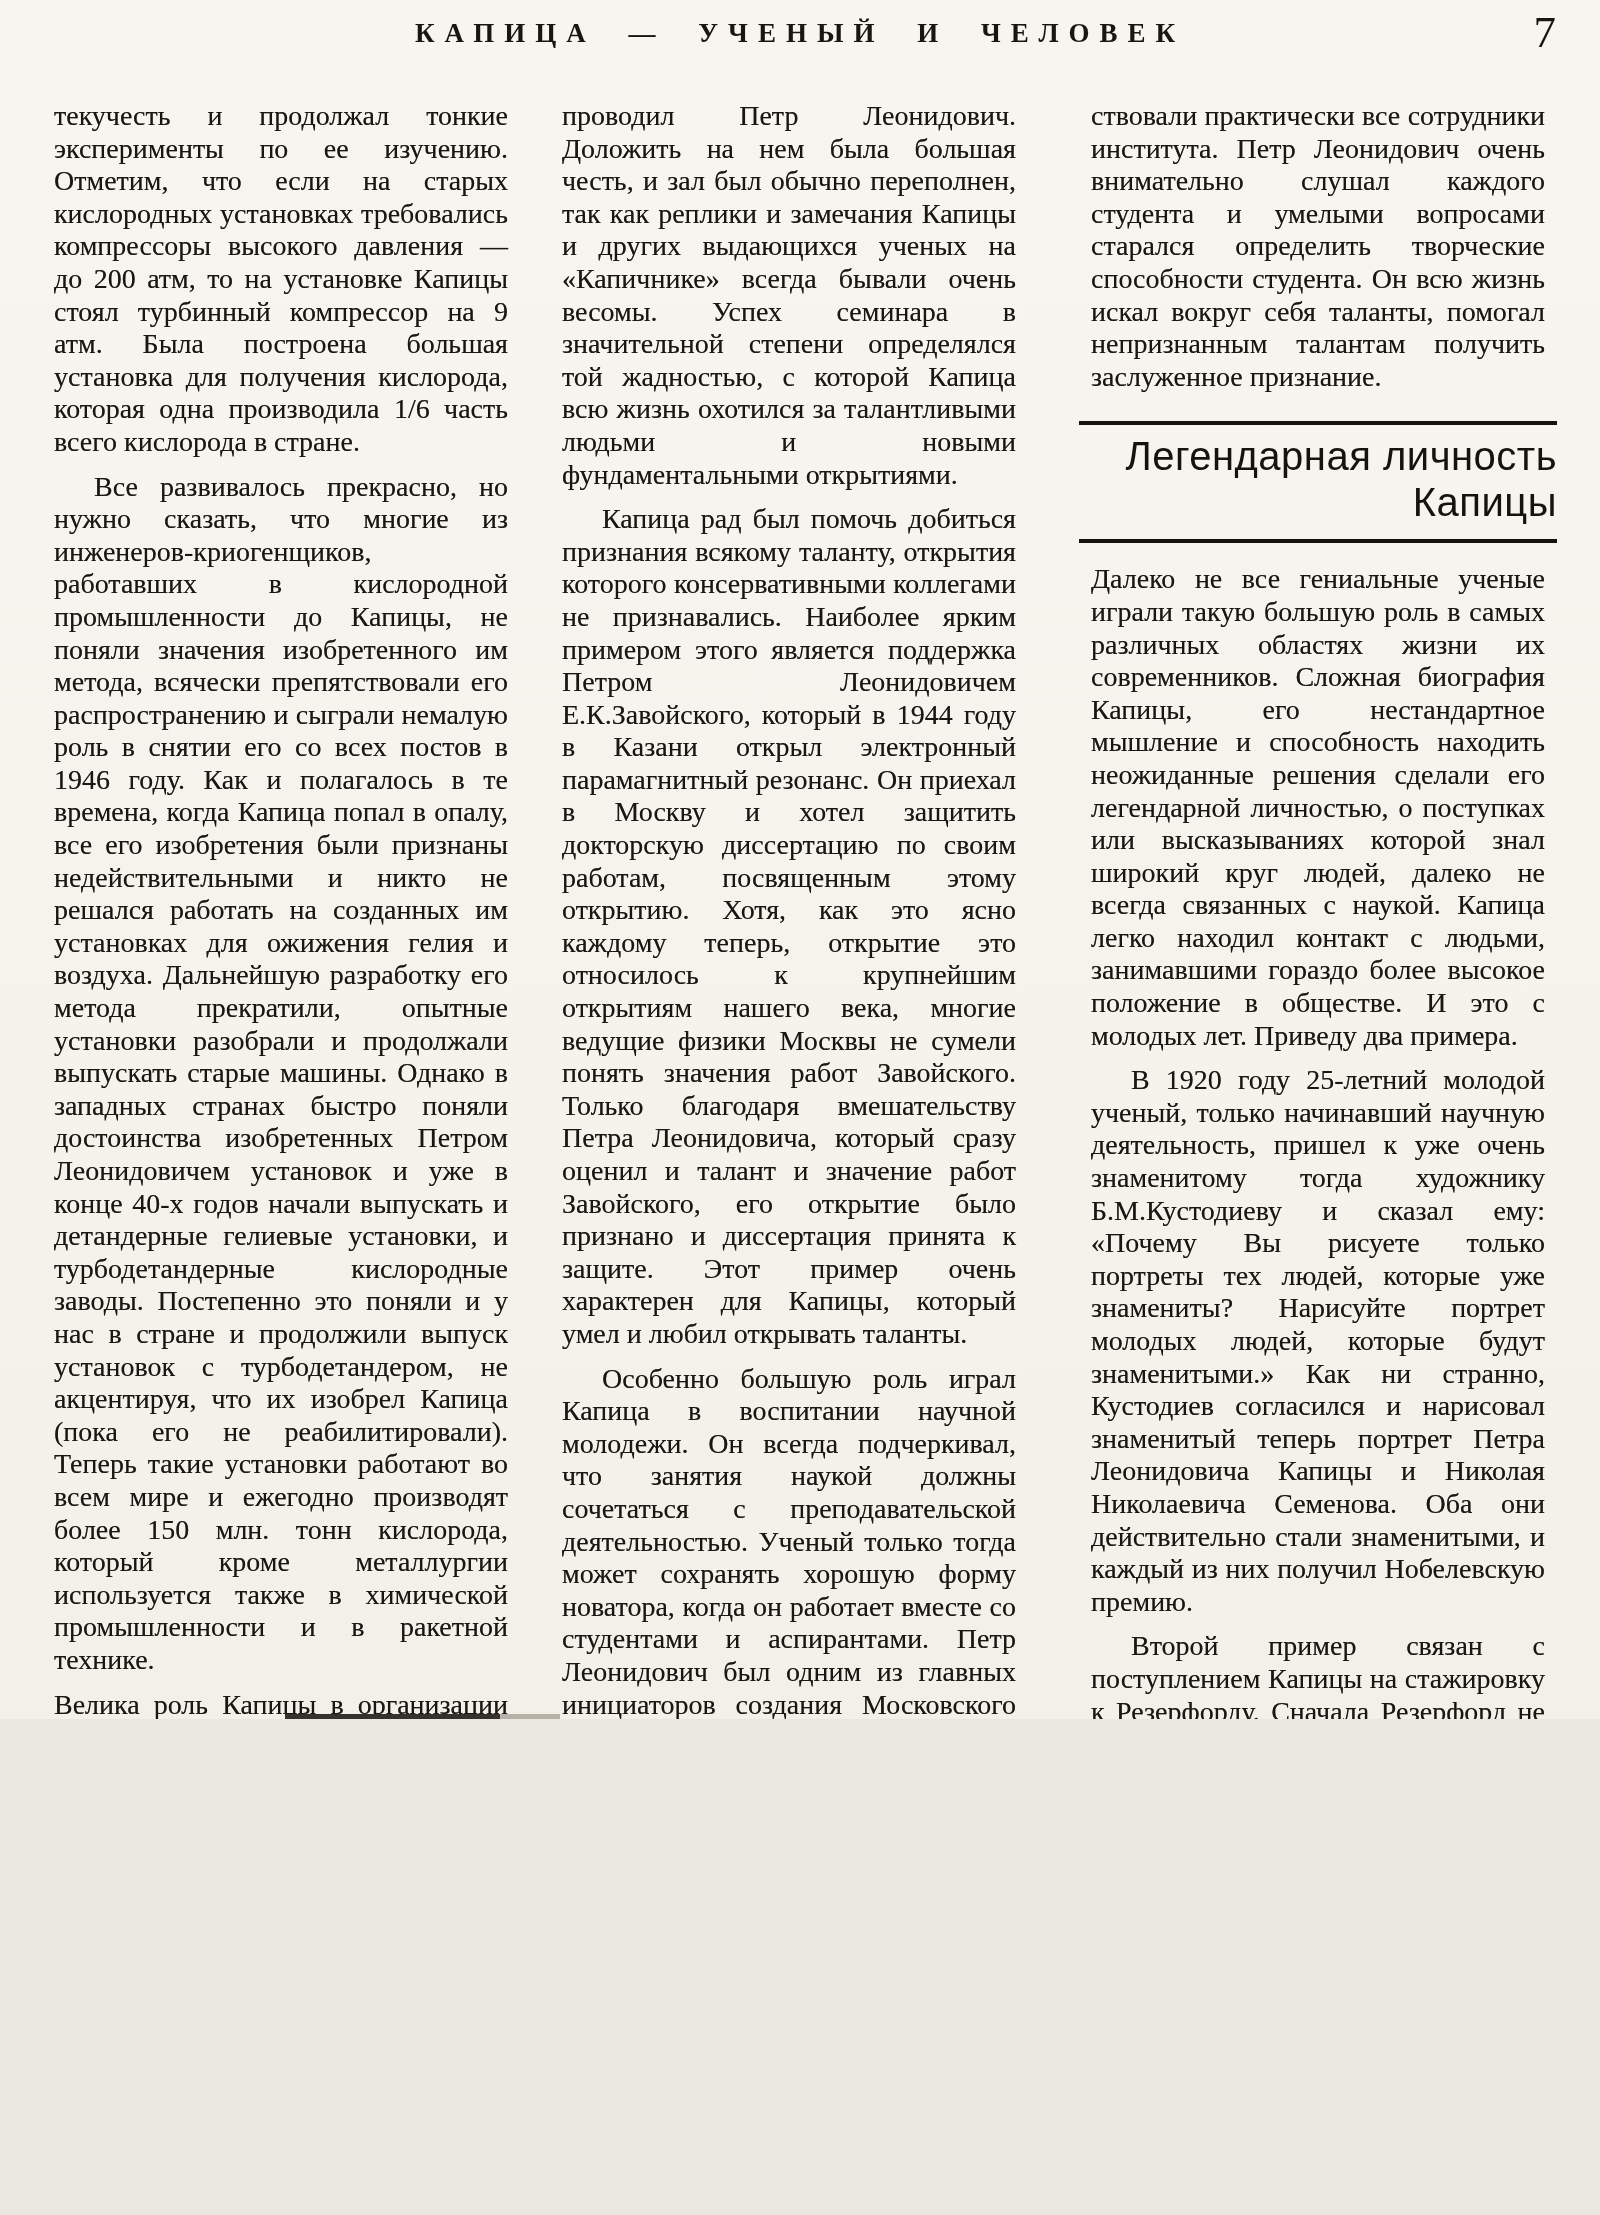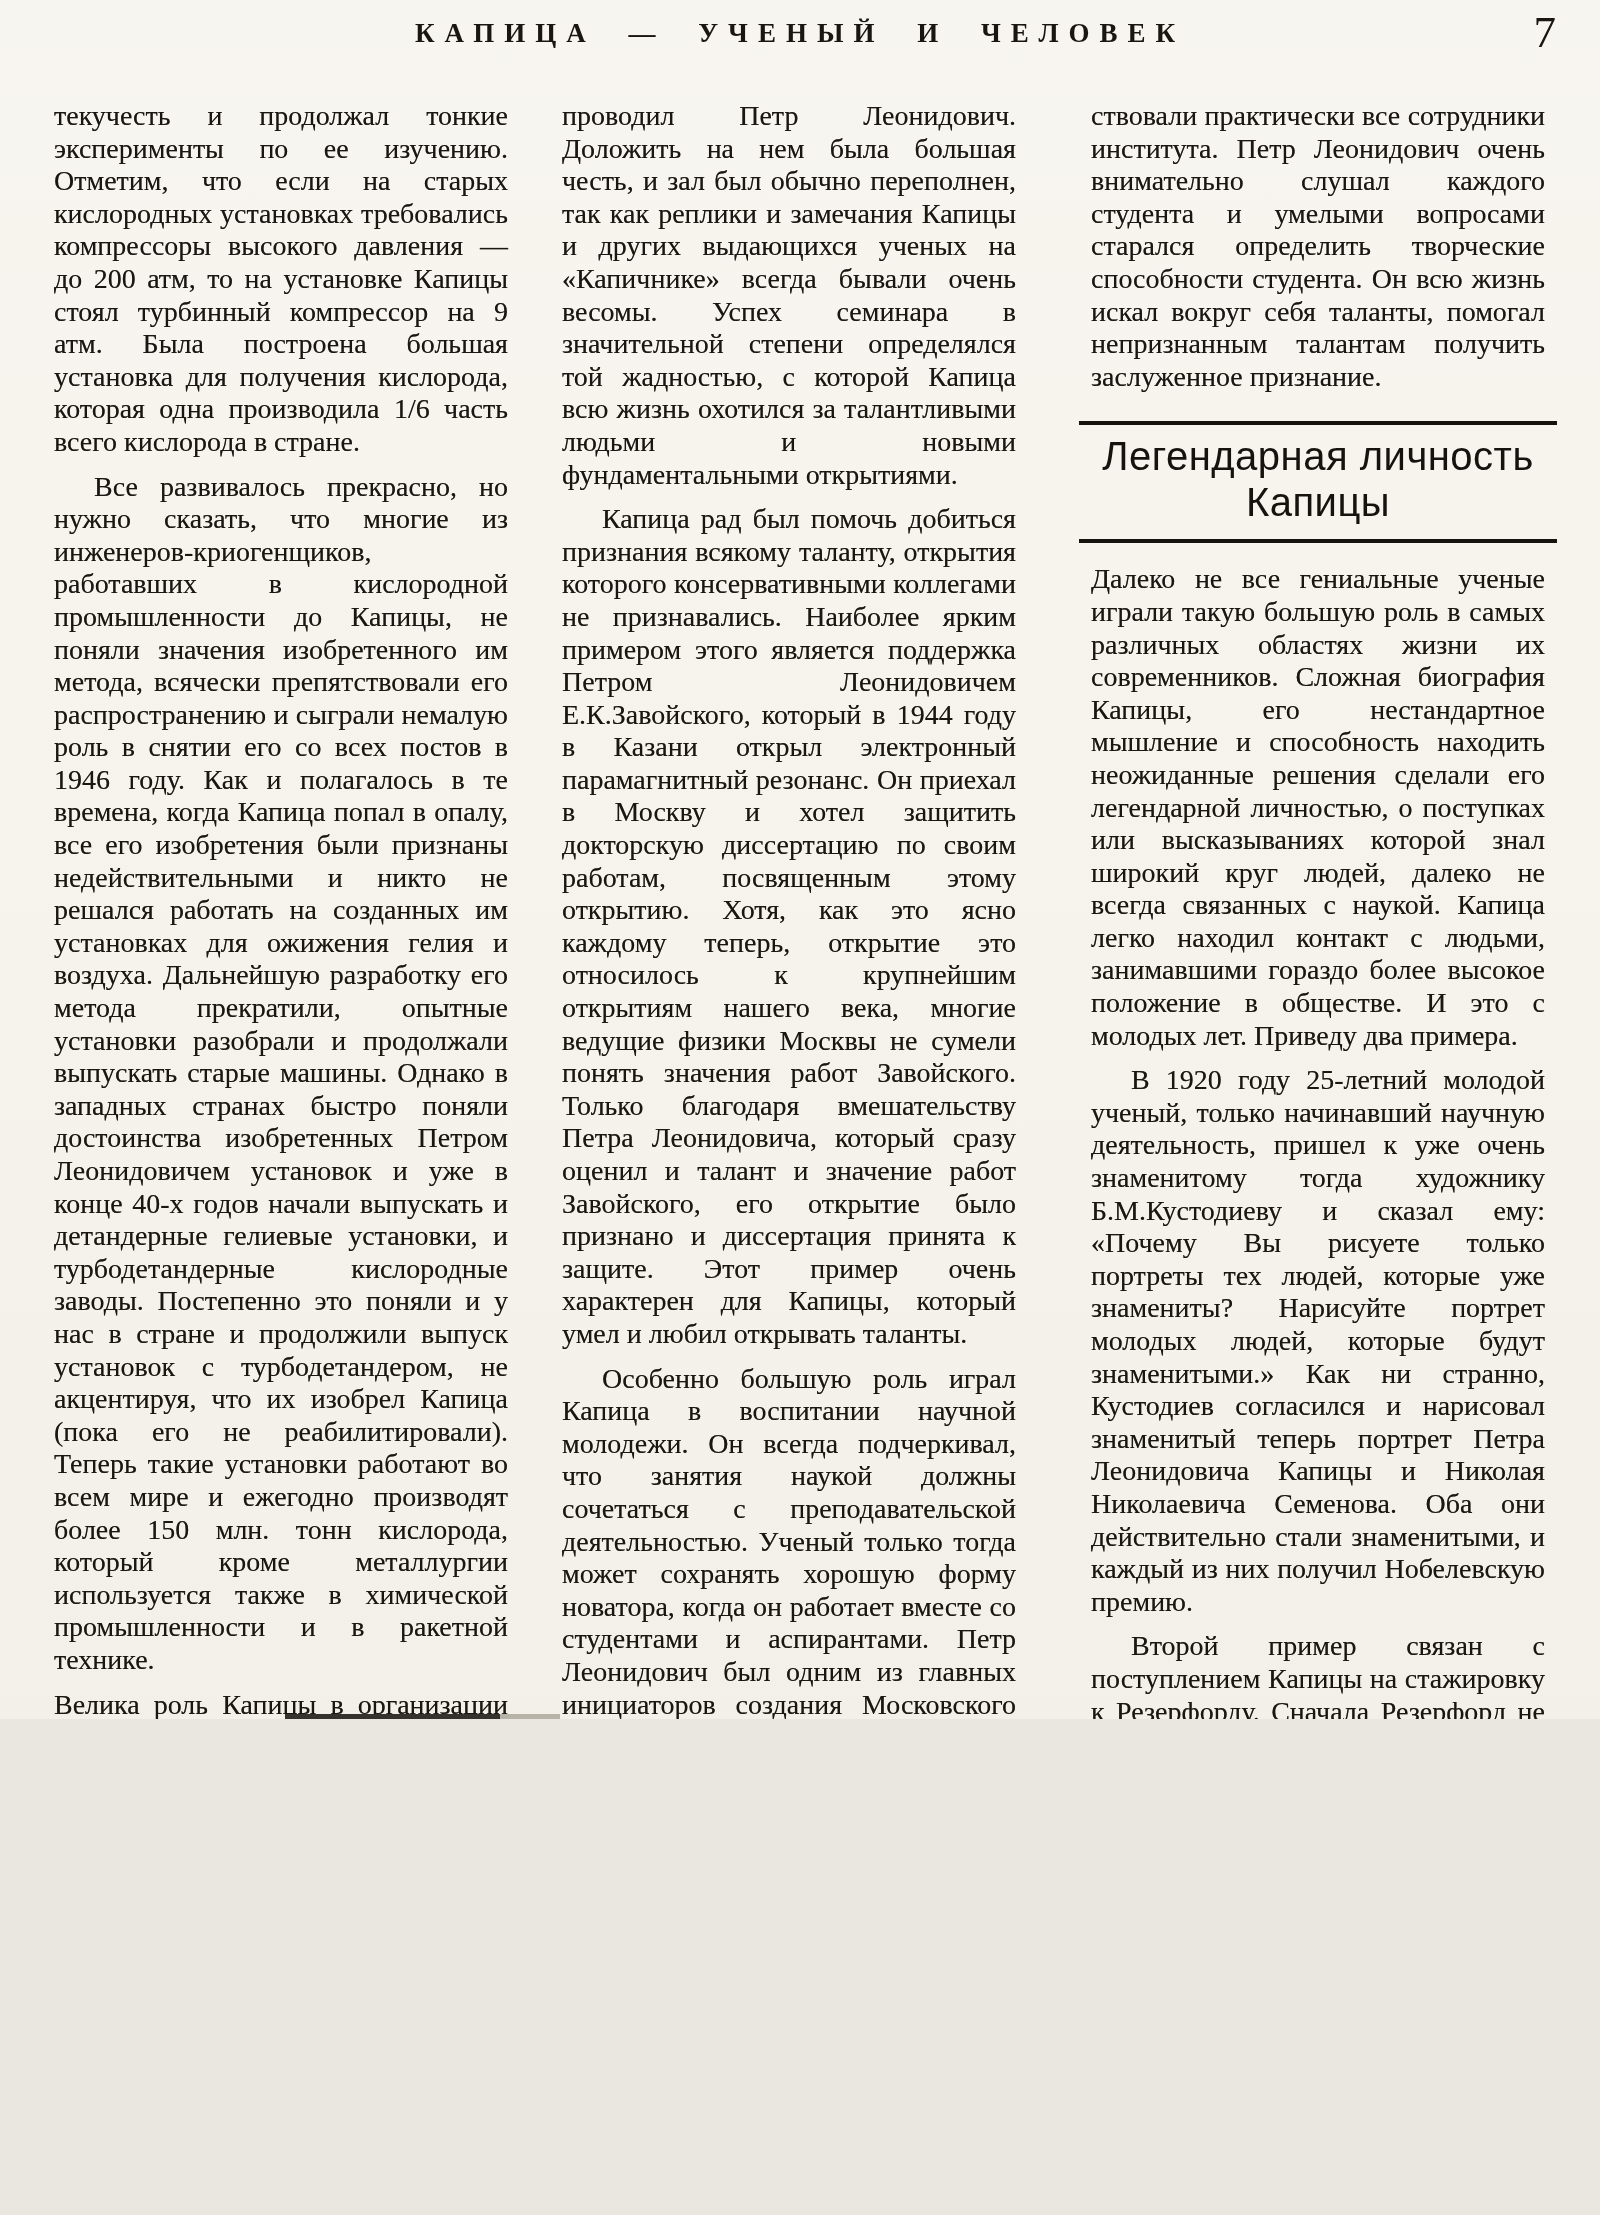--- a/index.html
+++ b/index.html
@@ -46,21 +46,21 @@
   .ind { text-indent: 40px; }
   .sec-head {
     border-top: 4px solid #15130e;
     border-bottom: 4px solid #15130e;
     margin: 28px 0 20px 0;
     padding: 8px 0 14px 0;
     font-family: "Liberation Sans", sans-serif;
     font-size: 40px;
     line-height: 46px;
     letter-spacing: 0.5px;
-    text-align: center;
+    text-align: right;
     text-shadow: none;
     color: #15130e;
   }
   .sig-mark {
     position: absolute; left: 44px; top: 2138px;
     font-size: 25px; font-weight: 700;
     color: #1a1712;
   }
   .edge-artifact-dark {
     position: absolute; left: 285px; bottom: 0; width: 215px; height: 5px;

